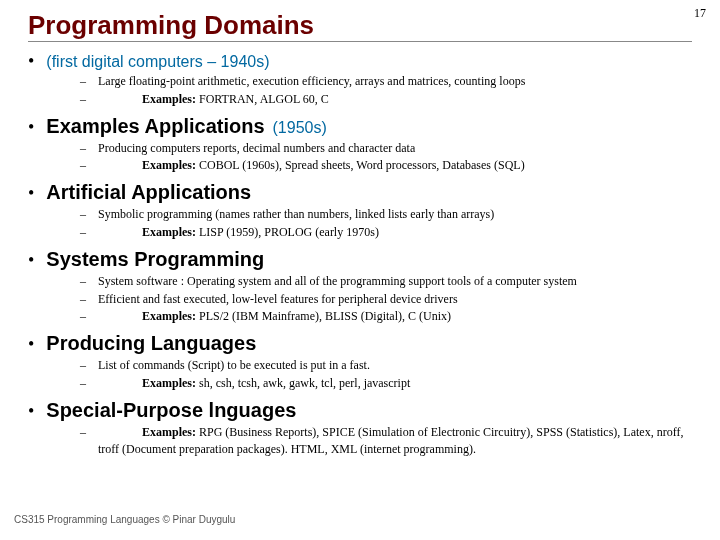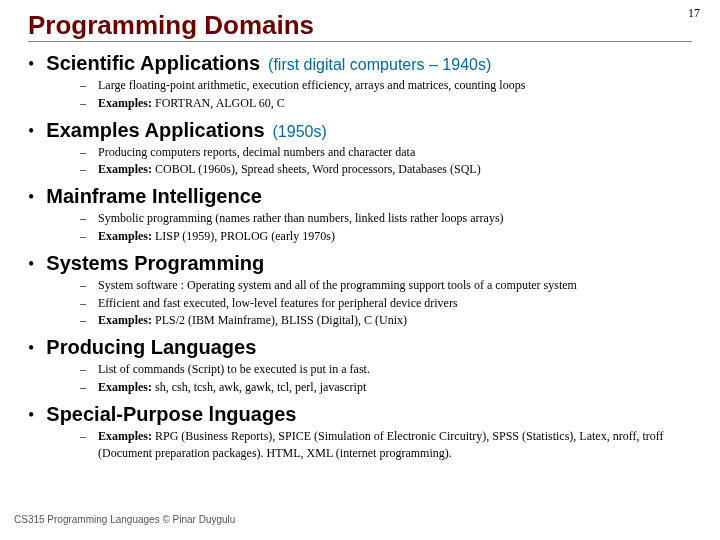--- a/index.html
+++ b/index.html
@@ -9,21 +9,21 @@
       background: #fff;
       font-family: 'Times New Roman', Times, serif;
       font-size: 13px;
       color: #000;
       overflow: hidden;
       position: relative;
     }
     .page-number {
       position: absolute;
       top: 6px;
-      right: 20px;
+      right: 14px;
       font-size: 12px;
     }
     .content {
       padding: 10px 28px 10px 28px;
     }
     .page-title {
       font-size: 26px;
       font-weight: bold;
       color: #6b0000;
       font-family: Arial, sans-serif;
@@ -74,20 +74,21 @@
     .dash {
       min-width: 14px;
       margin-right: 4px;
       color: #000;
     }
     .sub-text {
       flex: 1;
     }
     .bold {
       font-weight: bold;
+      margin-left: 44px;
     }
     .footer {
       position: absolute;
       bottom: 15px;
       left: 14px;
       font-size: 10px;
       color: #555;
       font-family: Arial, sans-serif;
     }
   </style>
@@ -97,21 +98,20 @@
 <div class="page-number">17</div>
 
 <div class="content">
   <div class="page-title">Programming Domains</div>
   <hr class="title-rule">
 
   <div id="sections-container">
       <div class="section">
         <div class="section-header">
           <span class="bullet">•</span>
-          <span class="section-title-large">Scientific Applications</span>
           <span class="section-title-paren">(first digital computers – 1940s)</span>
         </div>
         <div class="sub-list">
           <div class="sub-item">
             <span class="dash">–</span>
             <span class="sub-text">Large floating-point arithmetic, execution efficiency, arrays and matrices, counting loops</span>
           </div>
           <div class="sub-item">
             <span class="dash">–</span>
             <span class="sub-text"><span class="bold">Examples: </span>FORTRAN, ALGOL 60, C</span>
@@ -131,26 +131,26 @@
           </div>
           <div class="sub-item">
             <span class="dash">–</span>
             <span class="sub-text"><span class="bold">Examples: </span>COBOL (1960s), Spread sheets, Word processors, Databases (SQL)</span>
           </div>
         </div>
       </div>
       <div class="section">
         <div class="section-header">
           <span class="bullet">•</span>
-          <span class="section-title-large">Mainframe Intelligence</span>
-        </div>
-        <div class="sub-list">
-          <div class="sub-item">
-            <span class="dash">–</span>
-            <span class="sub-text">Symbolic programming (names rather than numbers, linked lists rather loops arrays)</span>
+          <span class="section-title-large">Artificial Applications</span>
+        </div>
+        <div class="sub-list">
+          <div class="sub-item">
+            <span class="dash">–</span>
+            <span class="sub-text">Symbolic programming (names rather than numbers, linked lists early than arrays)</span>
           </div>
           <div class="sub-item">
             <span class="dash">–</span>
             <span class="sub-text"><span class="bold">Examples: </span>LISP (1959), PROLOG (early 1970s)</span>
           </div>
         </div>
       </div>
       <div class="section">
         <div class="section-header">
           <span class="bullet">•</span>

